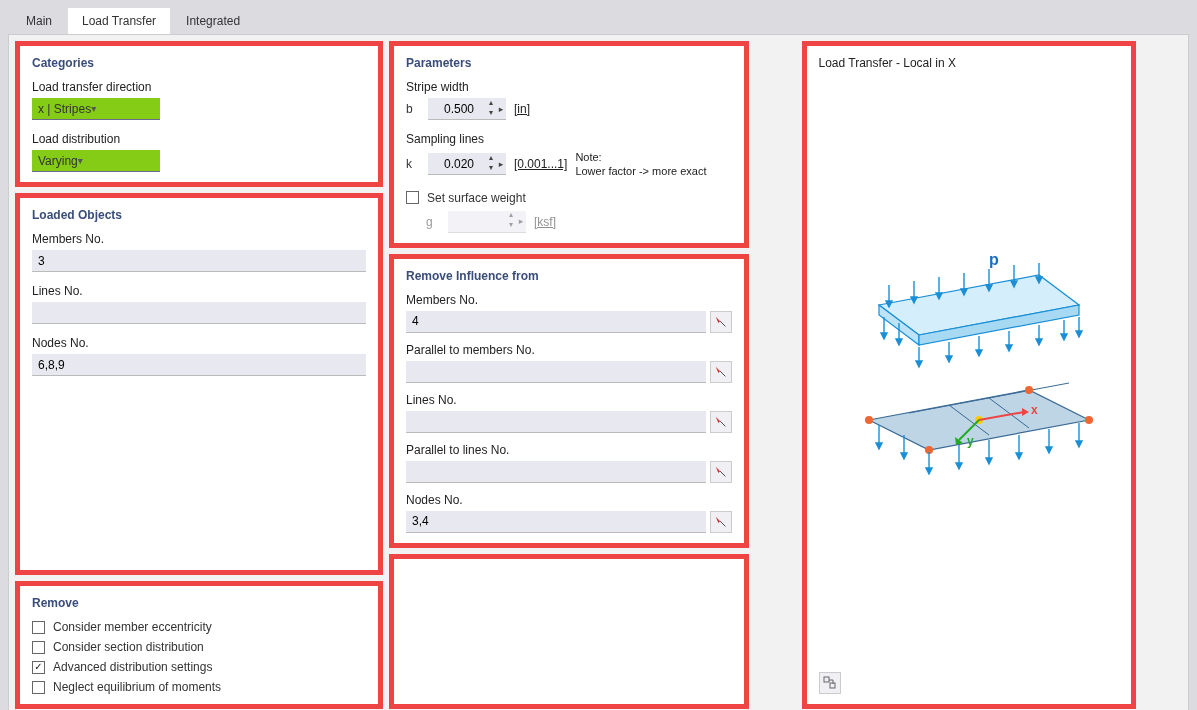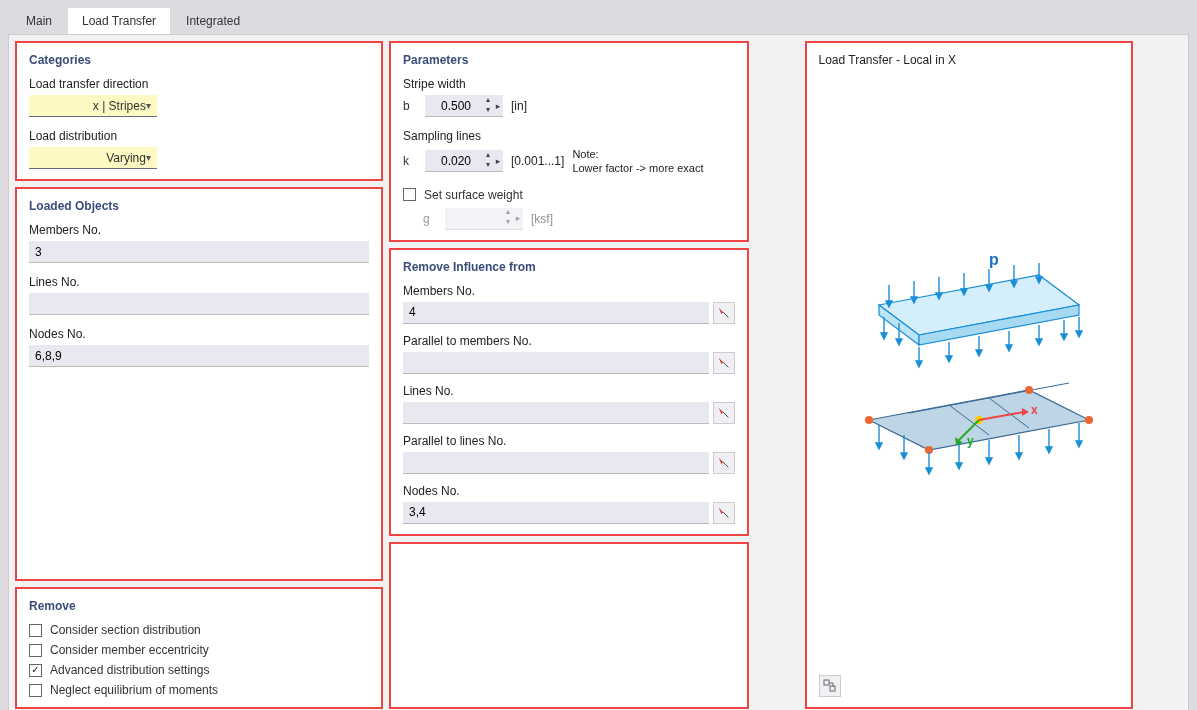--- a/index.html
+++ b/index.html
@@ -10,47 +10,47 @@
 .tab { padding: 6px 14px; background: #dcdce0; border: none; cursor: pointer; font-size: 12px; color: #333; }
 .tab.active { background: #fff; text-align: right; }
 
 .workspace { background: #f2f2f2; border: 1px solid #ccc; padding: 6px; display: flex; gap: 6px; height: 682px; }
 
 .col { display: flex; flex-direction: column; gap: 6px; }
 .col-left { width: 368px; }
 .col-mid { width: 360px; }
 .col-right { flex: 1; align-items: center; }
 
-.panel { background: #fff; border: 2px solid #ef4444; padding: 10px 12px; }
+.panel { background: #fff; border: 5px solid #ef4444; padding: 10px 12px; }
 .panel.grow { flex: 1; }
 
 .panel-title { color: #3a4d7a; font-weight: 600; font-size: 12px; margin-bottom: 10px; }
 
 .field { margin-bottom: 12px; }
 .field-label { font-size: 12px; margin-bottom: 4px; color: #222; }
 
-.select { display: flex; align-items: center; justify-content: flex-end; width: 128px; height: 22px; background: #fef9c3; border-bottom: 1px solid #6a6a8a; padding: 0 6px; cursor: pointer; font-size: 12px; }
+.select { display: flex; align-items: center; justify-content: flex-start; width: 128px; height: 22px; background: #84cc16; border-bottom: 1px solid #6a6a8a; padding: 0 6px; cursor: pointer; font-size: 12px; }
 .select .chev { color: #555; font-size: 10px; }
 
 .textinput { width: 100%; height: 22px; background: #e8e8f0; border: none; border-bottom: 1px solid #bbb; padding: 0 6px; font-size: 12px; outline: none; }
 .textinput.mid { background: #e8e8f0; }
 
 .input-row-mid { display: flex; align-items: center; gap: 4px; margin-bottom: 10px; }
 .input-row-mid .txt { flex: 1; }
 .pickbtn { width: 22px; height: 22px; background: #f0f0f4; border: 1px solid #ccc; display: flex; align-items: center; justify-content: center; cursor: pointer; }
 .pickbtn svg { width: 14px; height: 14px; }
 
 .param-row { display: flex; align-items: center; gap: 8px; margin-bottom: 12px; }
 .param-sym { width: 14px; }
 .spinner-box { display: flex; align-items: center; background: #e8e8f0; border-bottom: 1px solid #bbb; height: 22px; }
 .spinner-input { width: 58px; height: 22px; background: transparent; border: none; text-align: left; padding-right: 4px; font-size: 12px; outline: none; padding-left: 16px; }
 .spinner-ctrl { display: flex; flex-direction: column; height: 20px; width: 10px; }
 .spinner-ctrl span { height: 10px; line-height: 8px; font-size: 8px; text-align: center; color: #444; cursor: pointer; }
 .spin-side { width: 10px; height: 22px; display: flex; align-items: center; justify-content: center; font-size: 9px; color: #444; cursor: pointer; }
-.unit { font-size: 12px; color: #222; }
+.unit { font-size: 12px; color: #222; text-decoration: underline; }
 .note { font-size: 11px; color: #222; line-height: 1.3; }
 
 .chk-row { display: flex; align-items: center; gap: 8px; margin-bottom: 6px; font-size: 12px; }
 .chk { width: 13px; height: 13px; border: 1px solid #666; background: #fff; display: flex; align-items: center; justify-content: center; cursor: pointer; }
 .chk.checked::after { content: "✓"; font-size: 10px; color: #222; line-height: 1; }
 
 .preview-title { font-size: 12px; color: #222; margin-bottom: 8px; }
 .preview-img { flex: 1; display: flex; align-items: center; justify-content: center; }
 .preview-toolbar { display: flex; gap: 4px; }
 .toolbtn { width: 22px; height: 22px; border: 1px solid #ccc; background: #f0f0f4; display: flex; align-items: center; justify-content: center; cursor: pointer; font-size: 11px; color: #555; }
@@ -101,25 +101,25 @@
         <div class="field">
           <div class="field-label">Nodes No.</div>
           <input class="textinput" value="6,8,9" style="">
         </div>
       </div>
 
       <div class="panel">
         <div class="panel-title">Remove</div>
         <div class="chk-row">
           <span class="chk"></span>
-          <span>Consider section distribution</span>
+          <span>Consider member eccentricity</span>
         </div>
         <div class="chk-row">
           <span class="chk"></span>
-          <span>Consider member eccentricity</span>
+          <span>Consider section distribution</span>
         </div>
         <div class="chk-row">
           <span class="chk checked"></span>
           <span>Advanced distribution settings</span>
         </div>
         <div class="chk-row" style="margin-bottom:0">
           <span class="chk"></span>
           <span>Neglect equilibrium of moments</span>
         </div>
       </div>

